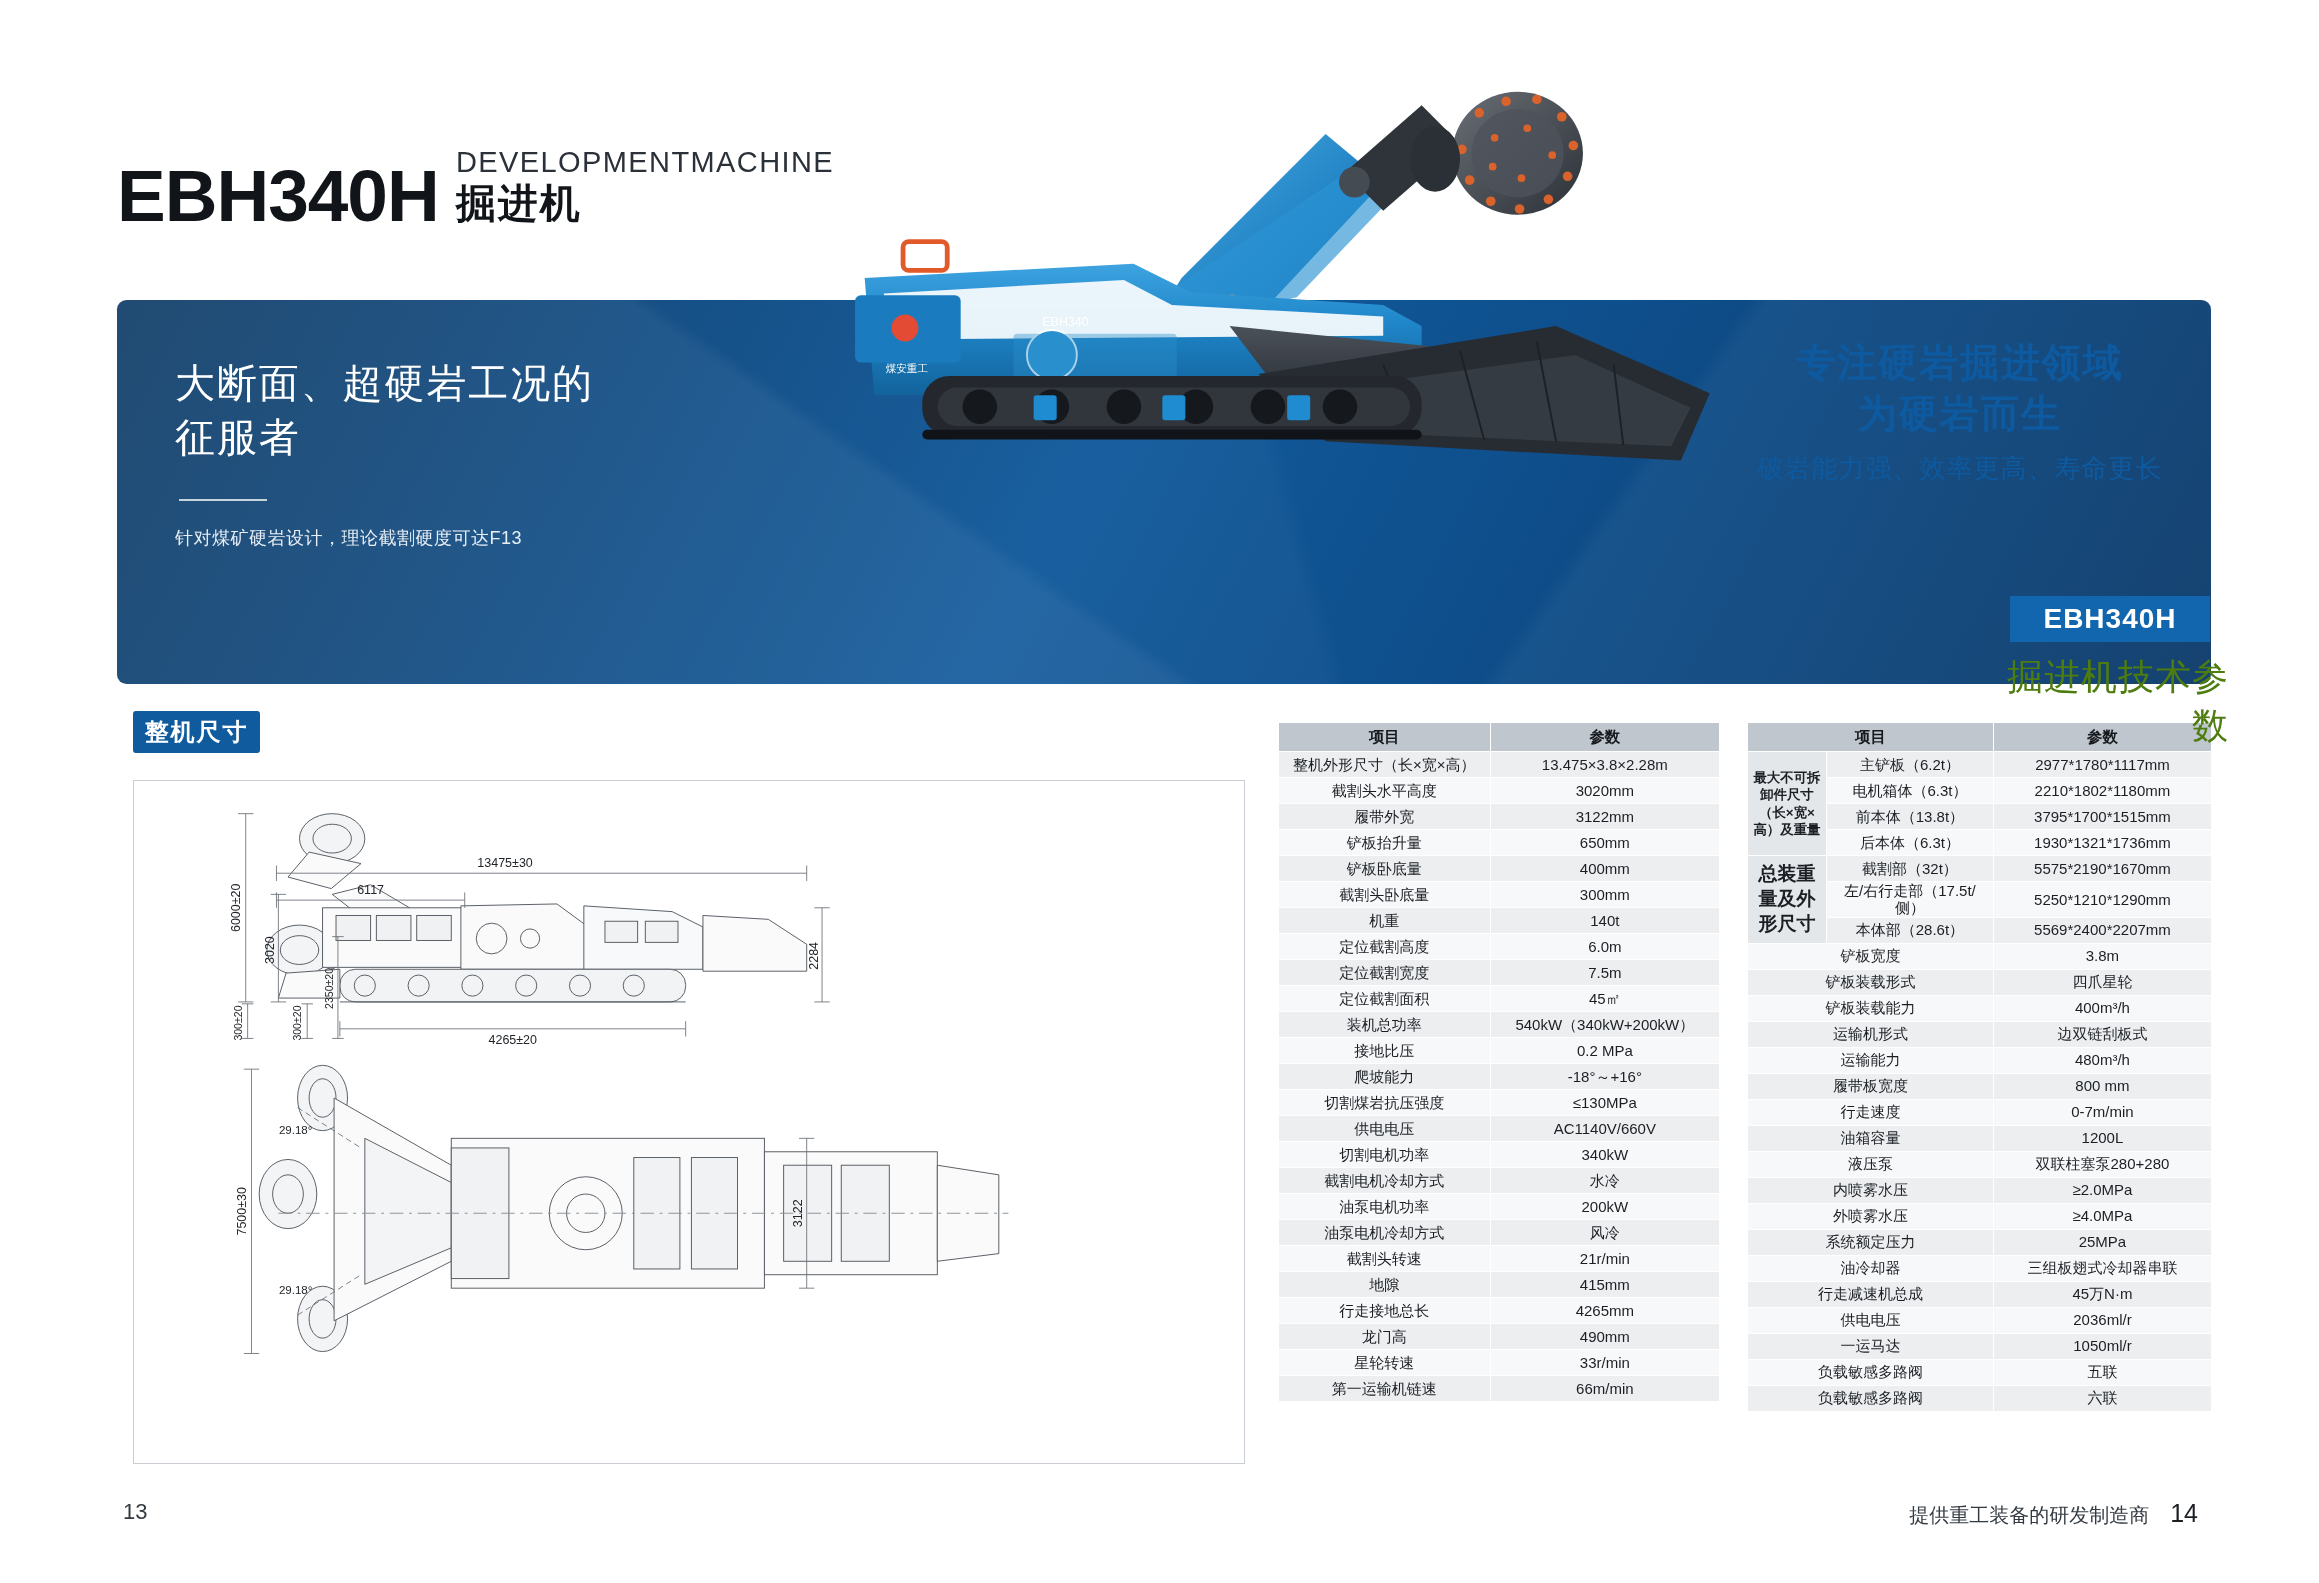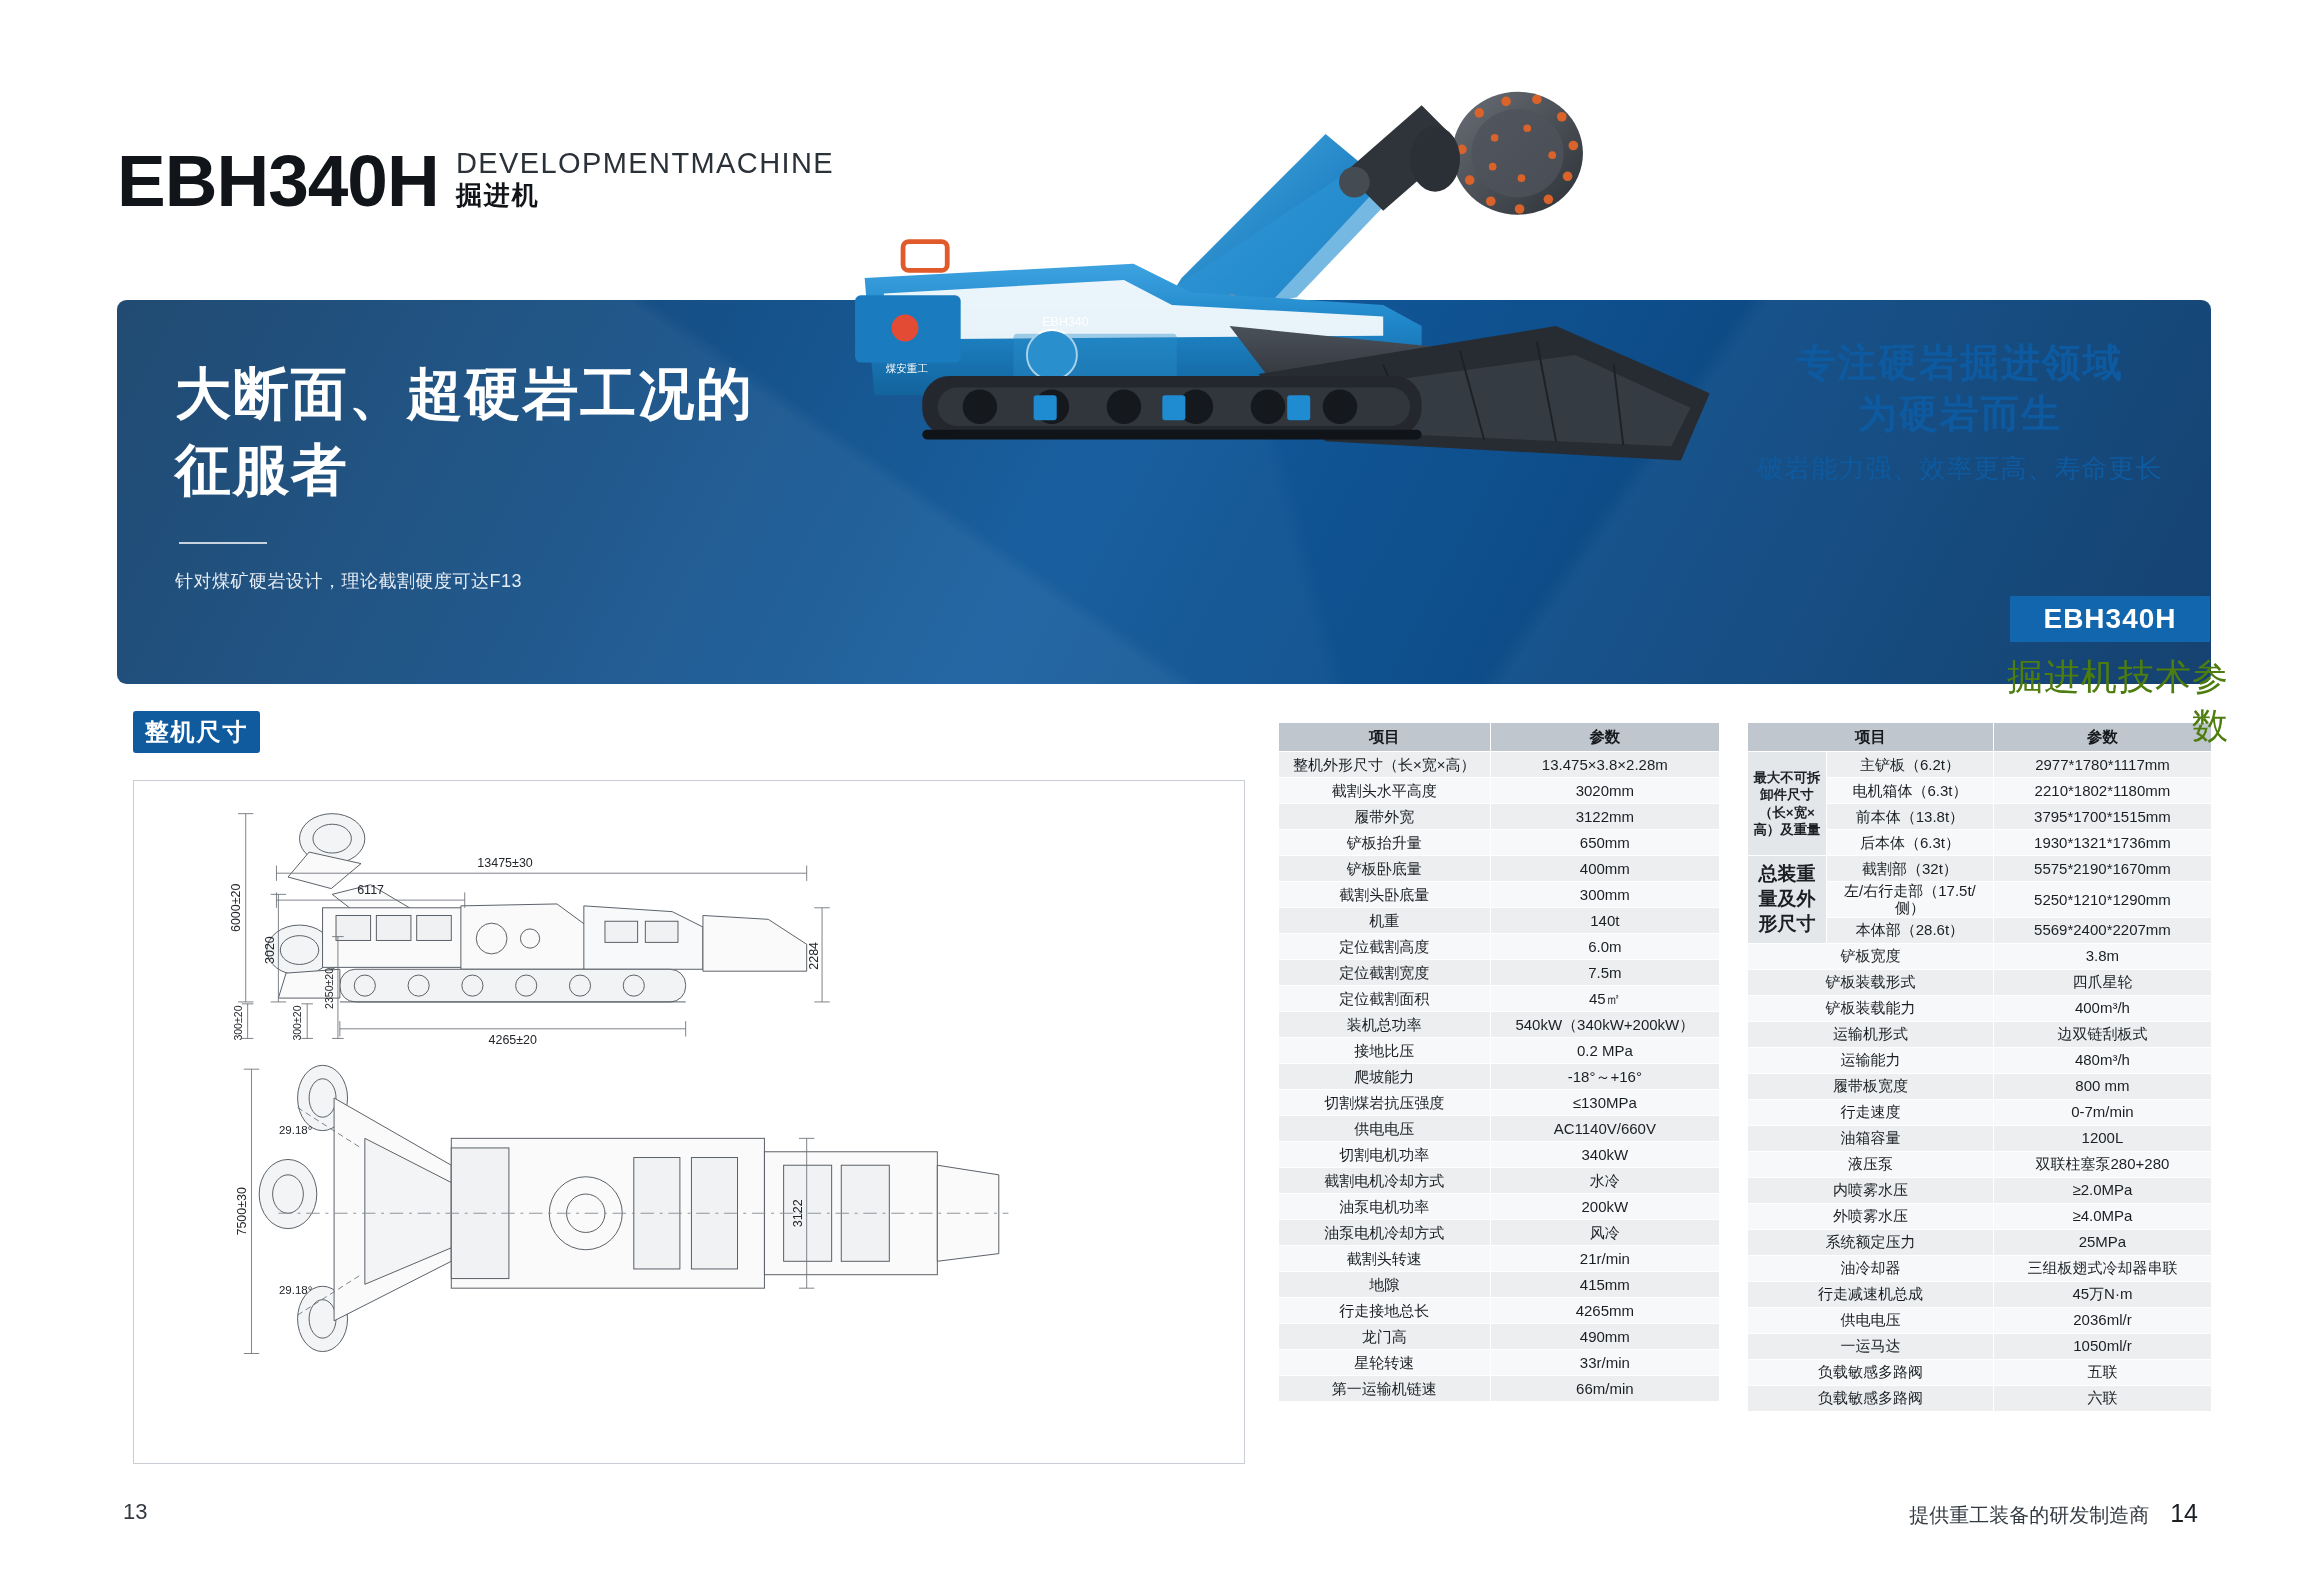--- a/index.html
+++ b/index.html
@@ -35,21 +35,21 @@
   .title-sub-wrap {
     padding-bottom: 5.8px;
   }
   .title-sub-en {
     font-size: 29px;
     letter-spacing: 1.4px;
     color: #2b3138;
     line-height: 1.25;
   }
   .title-sub-cn {
-    font-size: 26px;
+    font-size: 40px;
     font-weight: bold;
     color: #111418;
     line-height: 1.15;
     letter-spacing: 1.9px;
   }
 
   
   .hero {
     position: absolute;
     left: 117px;
@@ -77,22 +77,22 @@
     background: linear-gradient(90deg, rgba(13,59,102,0) 0%, rgba(240,244,248,0.0) 40%, rgba(255,255,255,0.0) 100%);
   }
   .hero-text {
     position: absolute;
     left: 58px;
     top: 56px;
     color: #ffffff;
     z-index: 4;
   }
   .hero-head {
-    font-size: 56px;
-    font-weight: bold;
+    font-size: 40px;
+    font-weight: normal;
     line-height: 1.35;
     letter-spacing: 1.9px;
   }
   .hero-rule {
     width: 88px;
     height: 1.9px;
     background: rgba(255,255,255,0.75);
     margin: 35px 0 25px 3.8px;
   }
   .hero-note {

